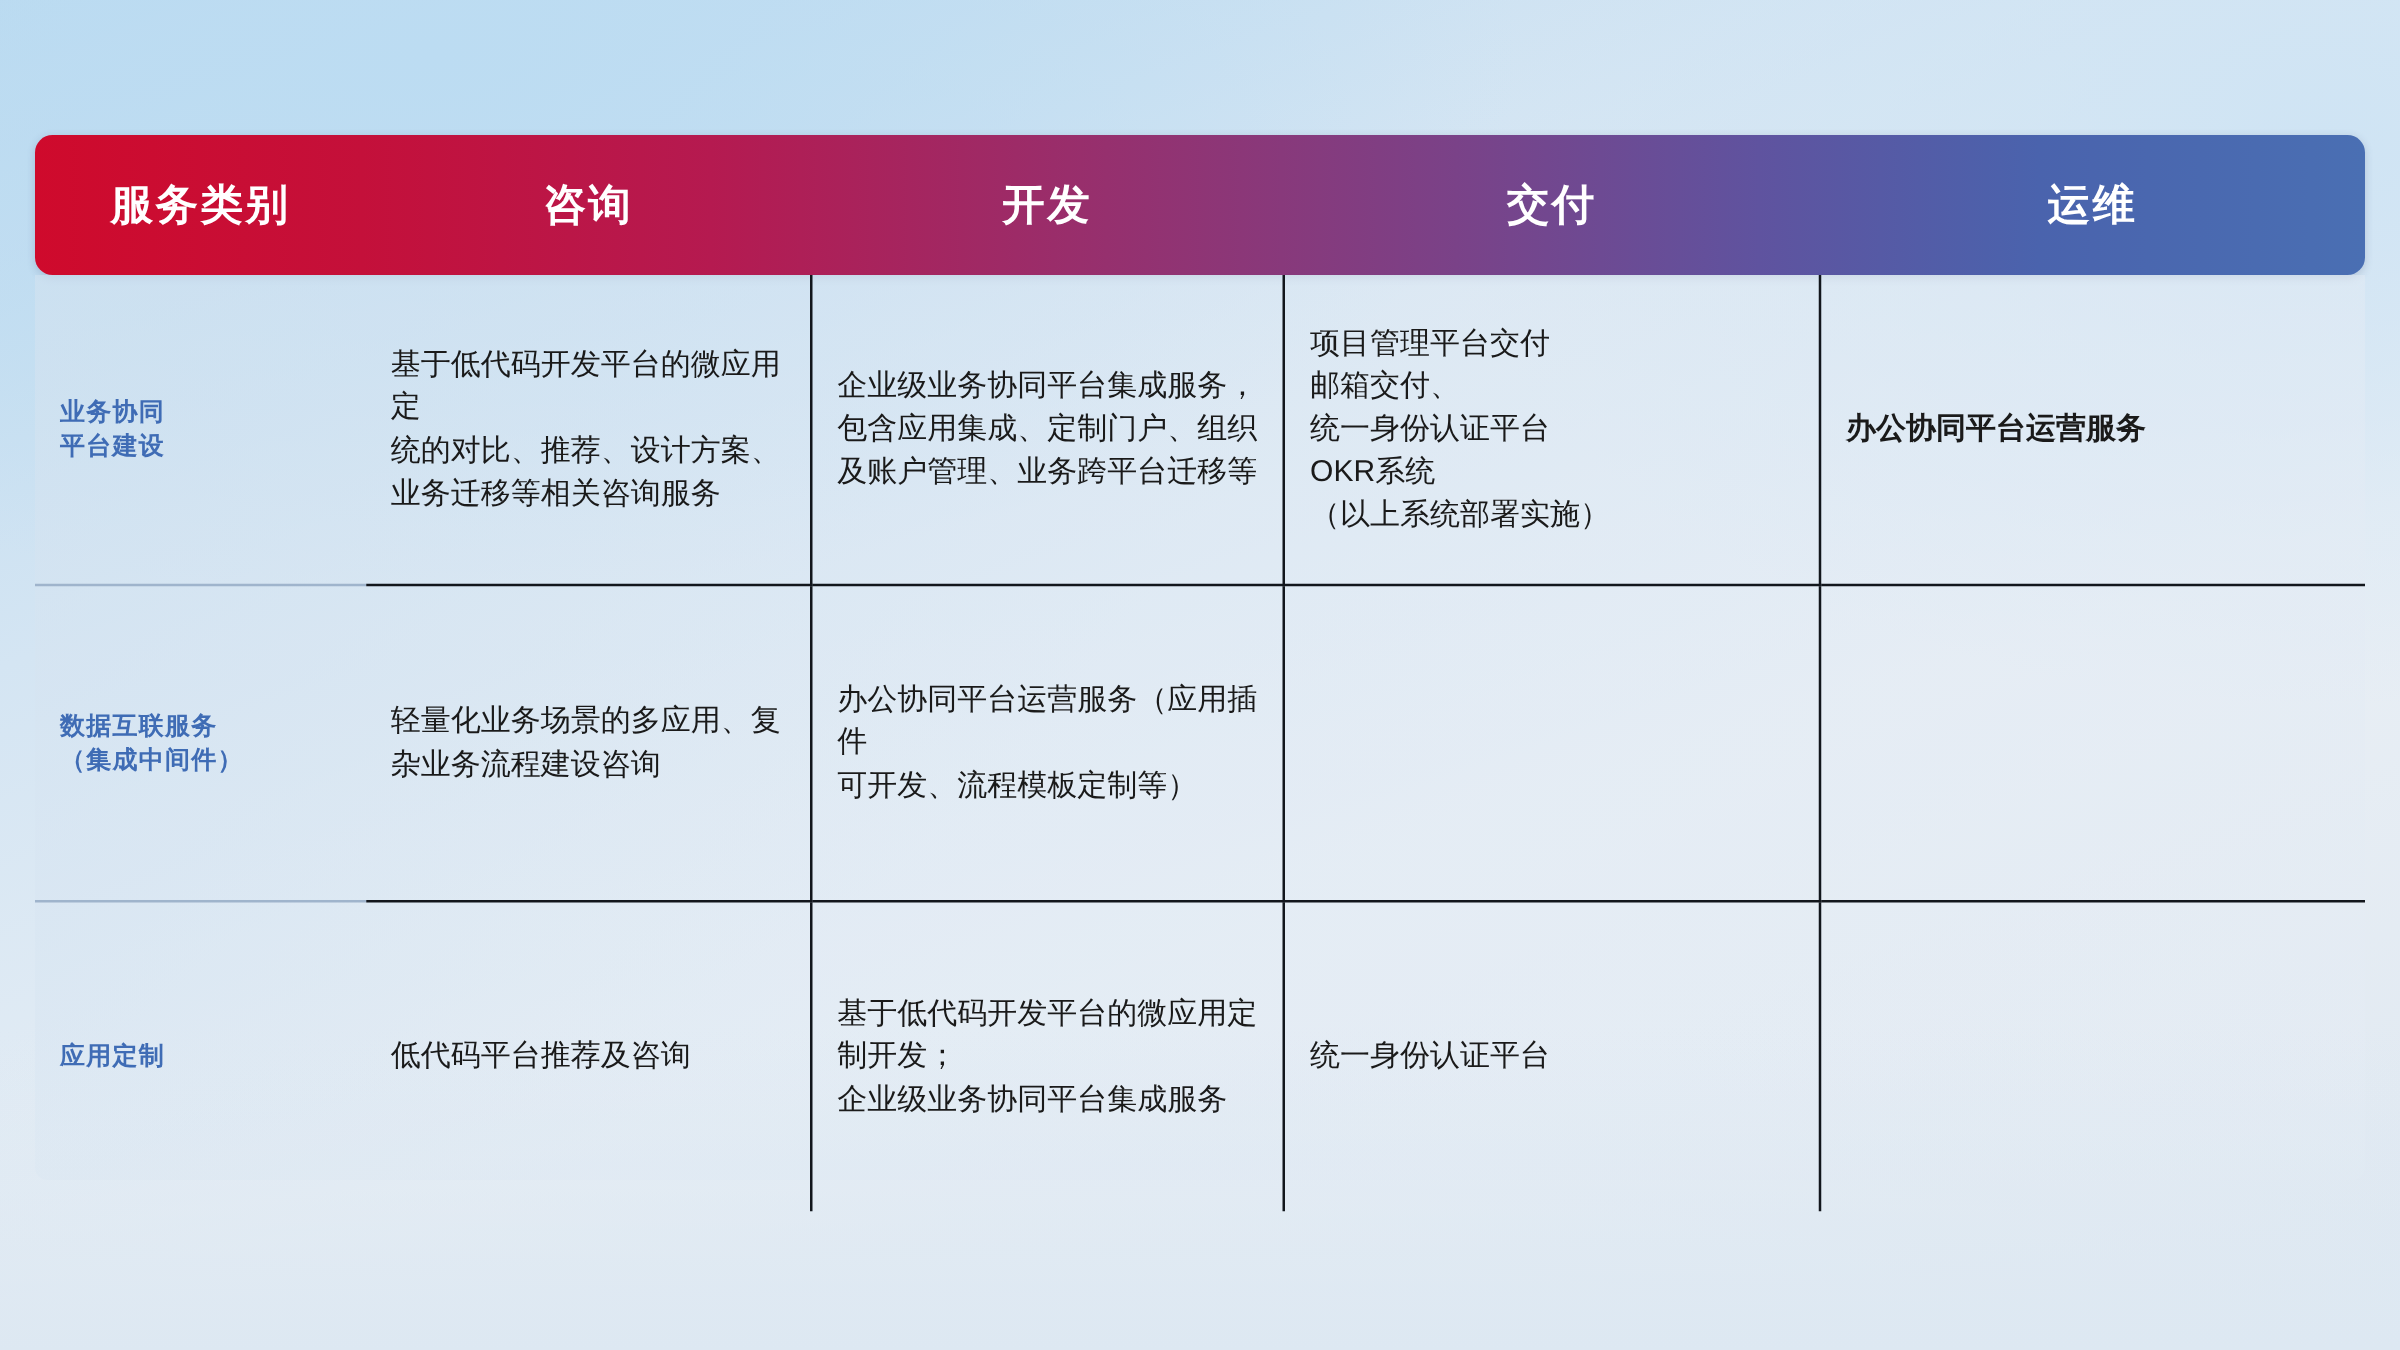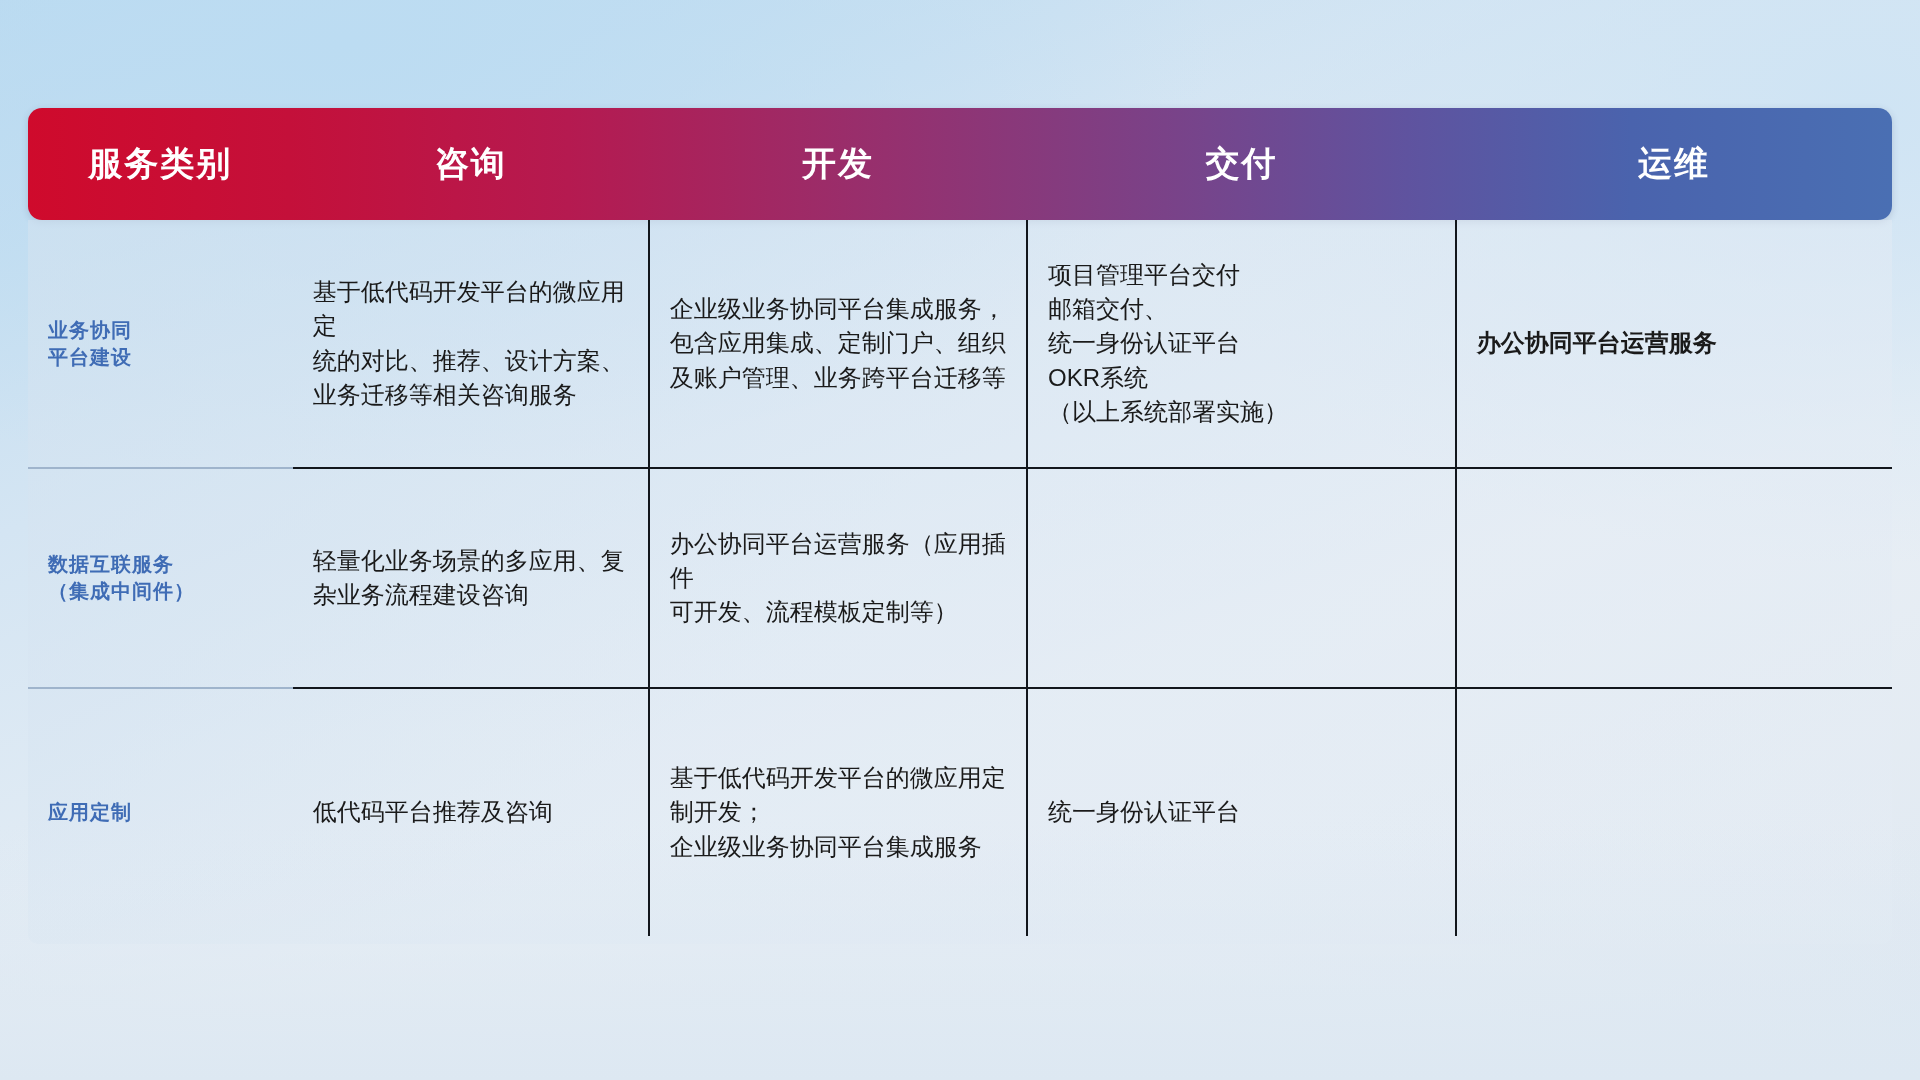--- a/index.html
+++ b/index.html
@@ -114,21 +114,21 @@
     font-weight: bold;
     line-height: 1.34;
     letter-spacing: 1px;
   }
   
   tbody tr:not(:last-child) td.col-label {
     border-bottom: 2px solid #9fb4cc;
   }
 
   tbody tr.row-1 { height: 248px; }
-  tbody tr.row-2 { height: 220px; }
+  tbody tr.row-2 { height: 253px; }
   tbody tr.row-3 { height: 248px; }
 
   
   .body-panel {
     position: absolute;
     left: 28px;
     top: 220px;
     width: 1864px;
     height: 724px;
     background: linear-gradient(135deg,

